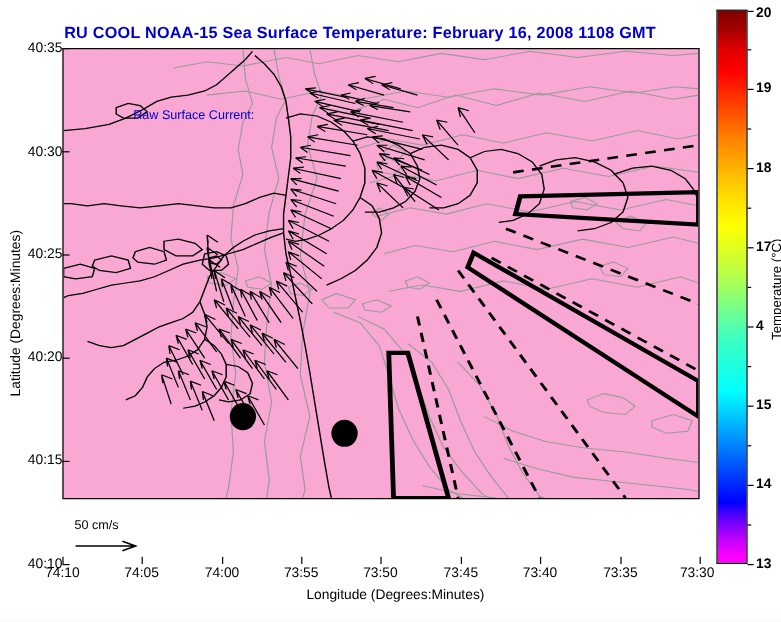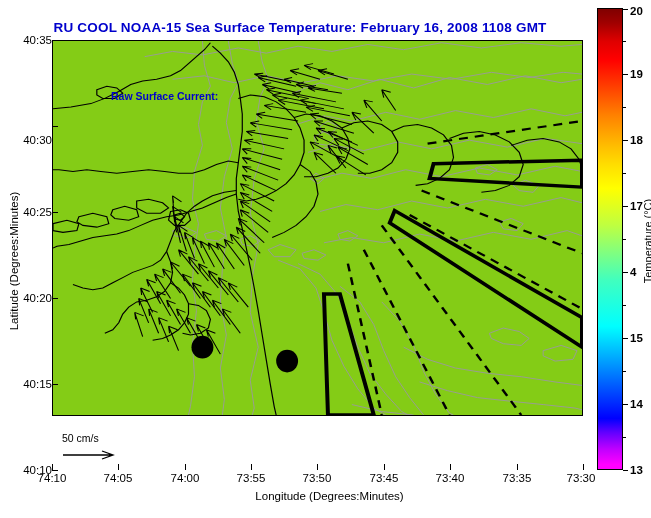--- a/index.html
+++ b/index.html
@@ -6,21 +6,21 @@
   body{width:651px;height:518px;position:relative;overflow:hidden;
        font-family:"Liberation Sans",sans-serif;}
   #root{position:absolute;left:0;top:0;width:651px;height:518px;background:#fff;}
 
   .title{position:absolute;left:0;top:20px;width:600px;text-align:center;
          color:#0000cc;font-size:13.5px;font-weight:bold;letter-spacing:.2px;
          white-space:nowrap;}
 
   
   #plot{position:absolute;left:52px;top:40px;width:531px;height:376px;
-        border:1.5px solid #000;box-sizing:border-box;background:#84cc16;overflow:hidden;font-weight:bold;}
+        border:1.5px solid #000;box-sizing:border-box;background:#f9a8d4;overflow:hidden;}
   #plotsvg{position:absolute;left:0;top:0;width:100%;height:100%;}
 
   .annot{position:absolute;color:#0000cc;font-size:10.5px;white-space:nowrap;}
   .annot.l1{left:58px;top:49px;}
   .annot.l2{left:58px;top:65px;}
 
   
   .xtick{position:absolute;width:1px;height:6px;background:#000;top:464px;}
   .xlab{position:absolute;top:472px;font-size:11.5px;color:#000;
         transform:translateX(-50%);white-space:nowrap;}
@@ -298,21 +298,21 @@
   <div class="xaxis-title">Longitude (Degrees:Minutes)</div>
 
   <div class="ytick" style="top:40px"></div>
   <div class="ytick" style="top:126px"></div>
   <div class="ytick" style="top:212px"></div>
   <div class="ytick" style="top:298px"></div>
   <div class="ytick" style="top:384px"></div>
   <div class="ytick" style="top:470px"></div>
 
   <div class="ylab" style="top:40px">40:35</div>
-  <div class="ylab" style="top:140px">40:30</div>
+  <div class="ylab" style="top:127px">40:30</div>
   <div class="ylab" style="top:212px">40:25</div>
   <div class="ylab" style="top:298px">40:20</div>
   <div class="ylab" style="top:384px">40:15</div>
   <div class="ylab" style="top:470px">40:10</div>
 
   <div class="yaxis-title">Latitude (Degrees:Minutes)</div>
 
   <div id="cbar"></div>
 
   <div class="cbtick" style="top:470px"></div>

